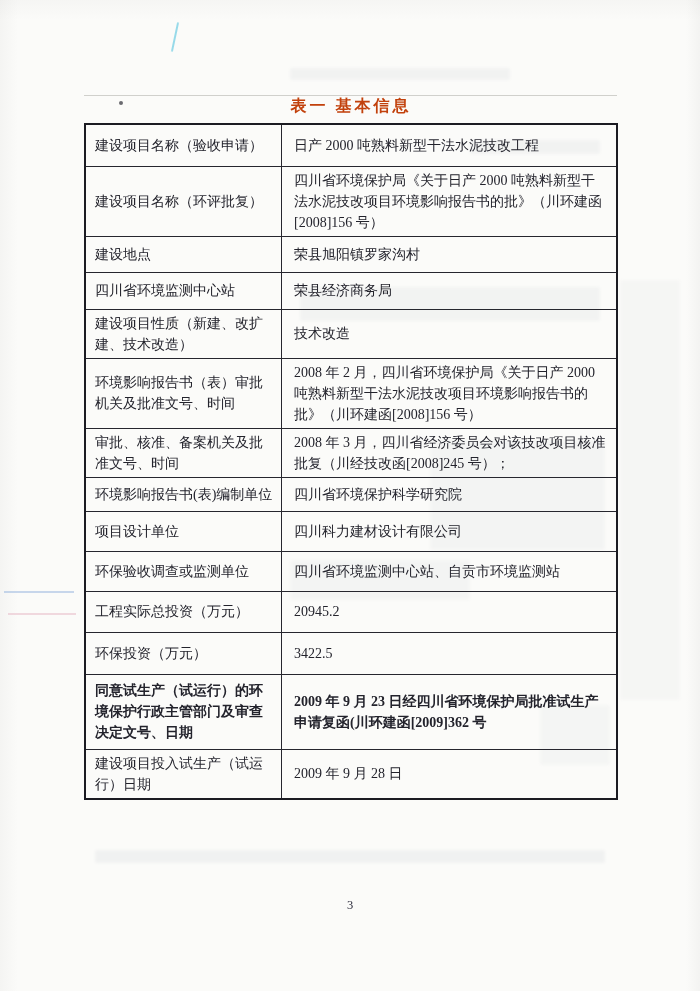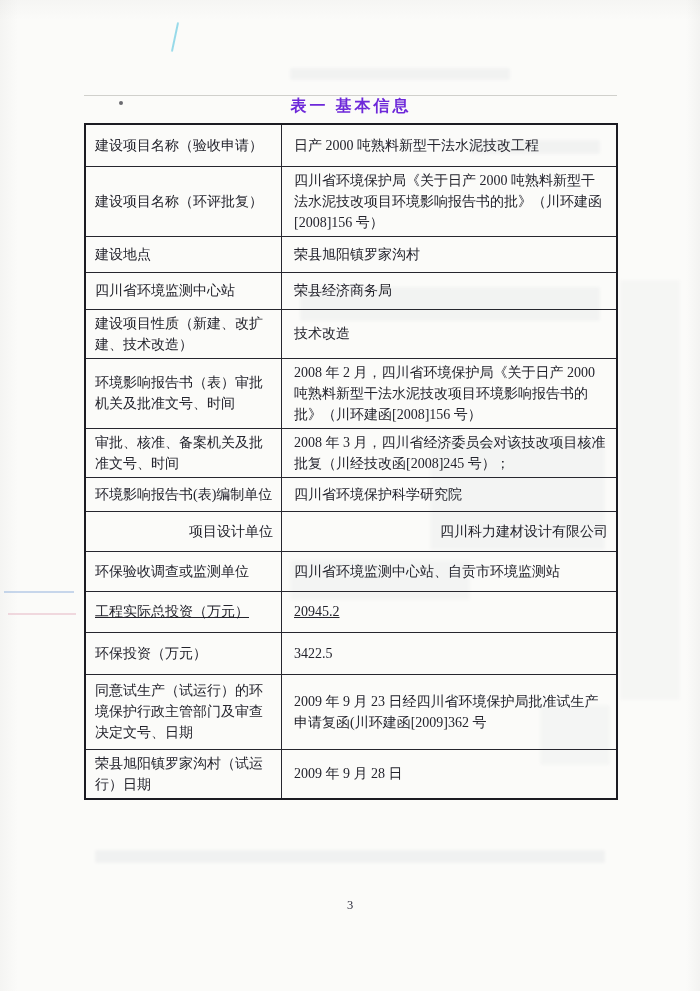--- a/index.html
+++ b/index.html
@@ -31,21 +31,21 @@
 
   .doc-title {
     position: absolute;
     top: 96px;
     left: 84px;
     width: 534px;
     text-align: center;
     font-size: 16px;
     font-weight: bold;
     letter-spacing: 3px;
-    color: #6d28d9;
+    color: #c2410c;
   }
 
   .faint-rule {
     position: absolute;
     left: 84px;
     top: 95px;
     width: 533px;
     height: 1px;
     background: #b9b9b4;
     opacity: 0.65;
@@ -182,42 +182,42 @@
         <td class="val">2008 年 2 月，四川省环境保护局《关于日产 2000 吨熟料新型干法水泥技改项目环境影响报告书的批》（川环建函[2008]156 号）</td>
       </tr>
       <tr style="height:46px;">
         <td class="lbl">审批、核准、备案机关及批准文号、时间</td>
         <td class="val">2008 年 3 月，四川省经济委员会对该技改项目核准批复（川经技改函[2008]245 号）；</td>
       </tr>
       <tr style="height:34px;">
         <td class="lbl">环境影响报告书(表)编制单位</td>
         <td class="val">四川省环境保护科学研究院</td>
       </tr>
-      <tr style="height:40px;text-align:right;">
+      <tr style="height:40px;">
         <td class="lbl">项目设计单位</td>
         <td class="val">四川科力建材设计有限公司</td>
       </tr>
       <tr style="height:40px;">
         <td class="lbl">环保验收调查或监测单位</td>
         <td class="val">四川省环境监测中心站、自贡市环境监测站</td>
       </tr>
-      <tr style="height:41px;text-decoration:underline;">
+      <tr style="height:41px;">
         <td class="lbl">工程实际总投资（万元）</td>
         <td class="val">20945.2</td>
       </tr>
       <tr style="height:42px;">
         <td class="lbl">环保投资（万元）</td>
         <td class="val">3422.5</td>
       </tr>
-      <tr style="height:75px;">
+      <tr style="height:75px;font-weight:bold;">
         <td class="lbl">同意试生产（试运行）的环境保护行政主管部门及审查决定文号、日期</td>
         <td class="val">2009 年 9 月 23 日经四川省环境保护局批准试生产申请复函(川环建函[2009]362 号</td>
       </tr>
       <tr style="height:47px;">
-        <td class="lbl">荣县旭阳镇罗家沟村（试运行）日期</td>
+        <td class="lbl">建设项目投入试生产（试运行）日期</td>
         <td class="val">2009 年 9 月 28 日</td>
       </tr>
     </tbody>
   </table>
 
   <div class="page-number">3</div>
 
 </div>
 
 </body></html>

